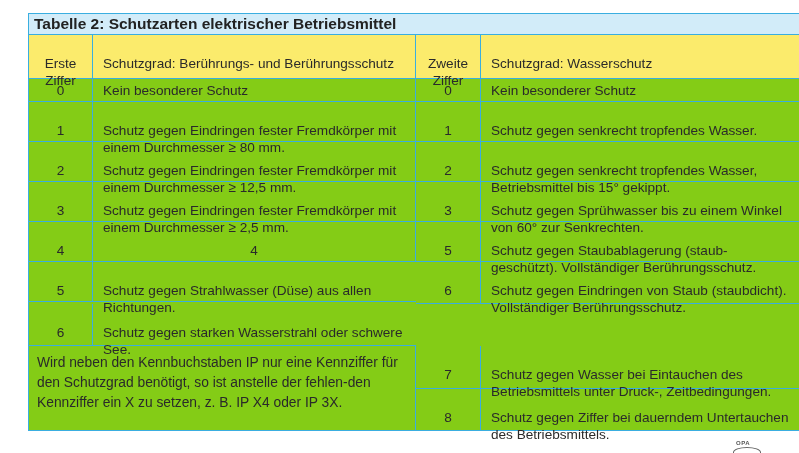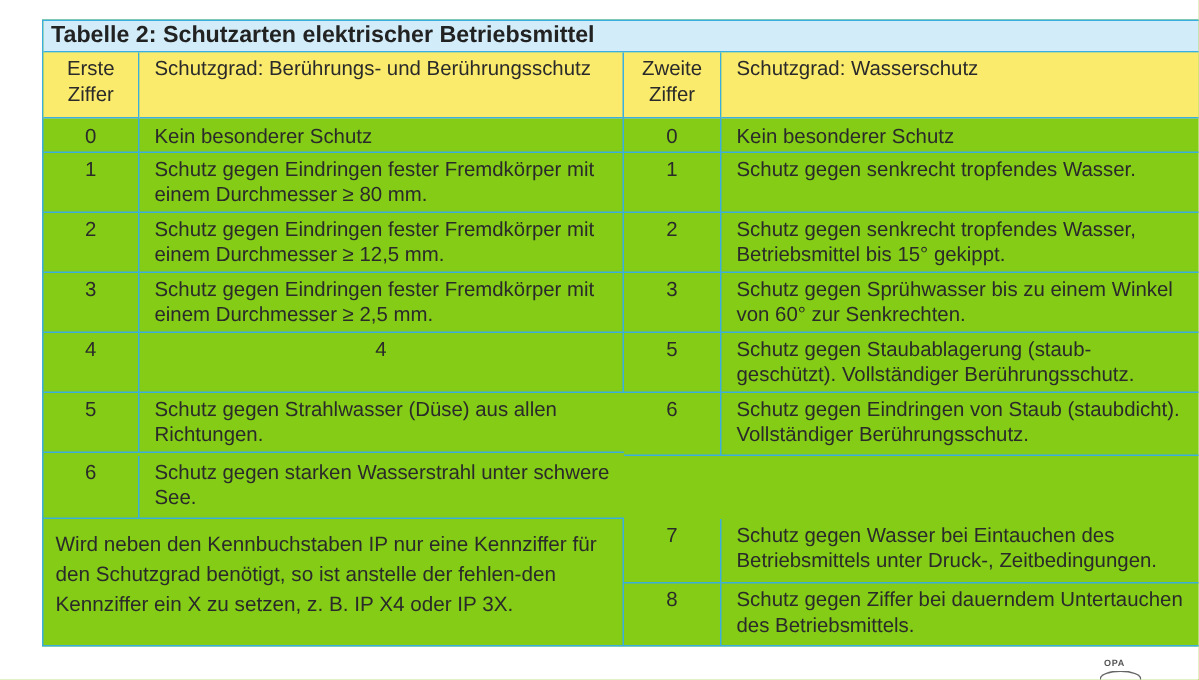--- a/index.html
+++ b/index.html
@@ -4,21 +4,21 @@
 <style>
   html, body { margin: 0; padding: 0; background: #ffffff; }
   body { width: 799px; height: 453px; position: relative; overflow: hidden;
          font-family: "Liberation Sans", "DejaVu Sans", sans-serif; color: #2a2a2a; }
   .tbl { position: absolute; left: 28px; top: 13px; width: 776px;
          border: 1.5px solid #3aaee0; box-sizing: border-box; background: #84cc16; }
   .title { height: 20px; background: #d2ecf9; border-bottom: 1.5px solid #3aaee0;
            font-weight: bold; font-size: 15.5px; line-height: 20px; padding-left: 5px; color: #222; }
   .grid { display: grid; grid-template-columns: 64px 323px 65px 1fr; }
   .cell { border-right: 1.5px solid #3aaee0; border-bottom: 1.5px solid #3aaee0;
-          font-size: 13.6px; line-height: 17px; padding: 2px 8px 3px 10px; box-sizing: border-box; }
+          font-size: 13.6px; line-height: 17px; padding: 20px 8px 3px 10px; box-sizing: border-box; }
   .cell.last { border-right: none; }
   .num { text-align: center; padding-left: 2px; padding-right: 2px; }
   .hdr { background: #fbeb6c; height: 44px; }
   .hdr.num { text-align: center; }
   .r0 { height: 23px; padding-top: 3px; }
   .r { height: 40px; }
   .r6 { height: 42px; }
   .note { grid-column: 1 / span 2; grid-row: span 2; border-bottom: none;
           padding: 7px 6px 16px 8px; line-height: 20px; font-size: 13.8px; }
   .r7 { height: 43px; }
@@ -64,21 +64,21 @@
     <div class="cell num r">4</div>
 
     <div class="cell num r">5</div>
     <div class="cell r">Schutz gegen Staubablagerung (staub-geschützt). Vollständiger Berührungsschutz.</div>
     <div class="cell num r">5</div>
     <div class="cell r last">Schutz gegen Strahlwasser (Düse) aus allen Richtungen.</div>
 
     <div class="cell num r6">6</div>
     <div class="cell r6">Schutz gegen Eindringen von Staub (staubdicht). Vollständiger Berührungsschutz.</div>
     <div class="cell num r6">6</div>
-    <div class="cell r6 last">Schutz gegen starken Wasserstrahl unter schwere See.</div>
+    <div class="cell r6 last">Schutz gegen starken Wasserstrahl oder schwere See.</div>
 
     <div class="cell note">Wird neben den Kennbuchstaben IP nur eine Kennziffer für den Schutzgrad benötigt, so ist anstelle der fehlen-den Kennziffer ein X zu setzen, z. B. IP X4 oder IP 3X.</div>
     <div class="cell num r7">7</div>
     <div class="cell r7 last">Schutz gegen Wasser bei Eintauchen des Betriebsmittels unter Druck-, Zeitbedingungen.</div>
     <div class="cell num r8">8</div>
     <div class="cell r8 last">Schutz gegen Ziffer bei dauerndem Untertauchen des Betriebsmittels.</div>
   </div>
 </div>
 
 <div class="logo">OPA</div>

